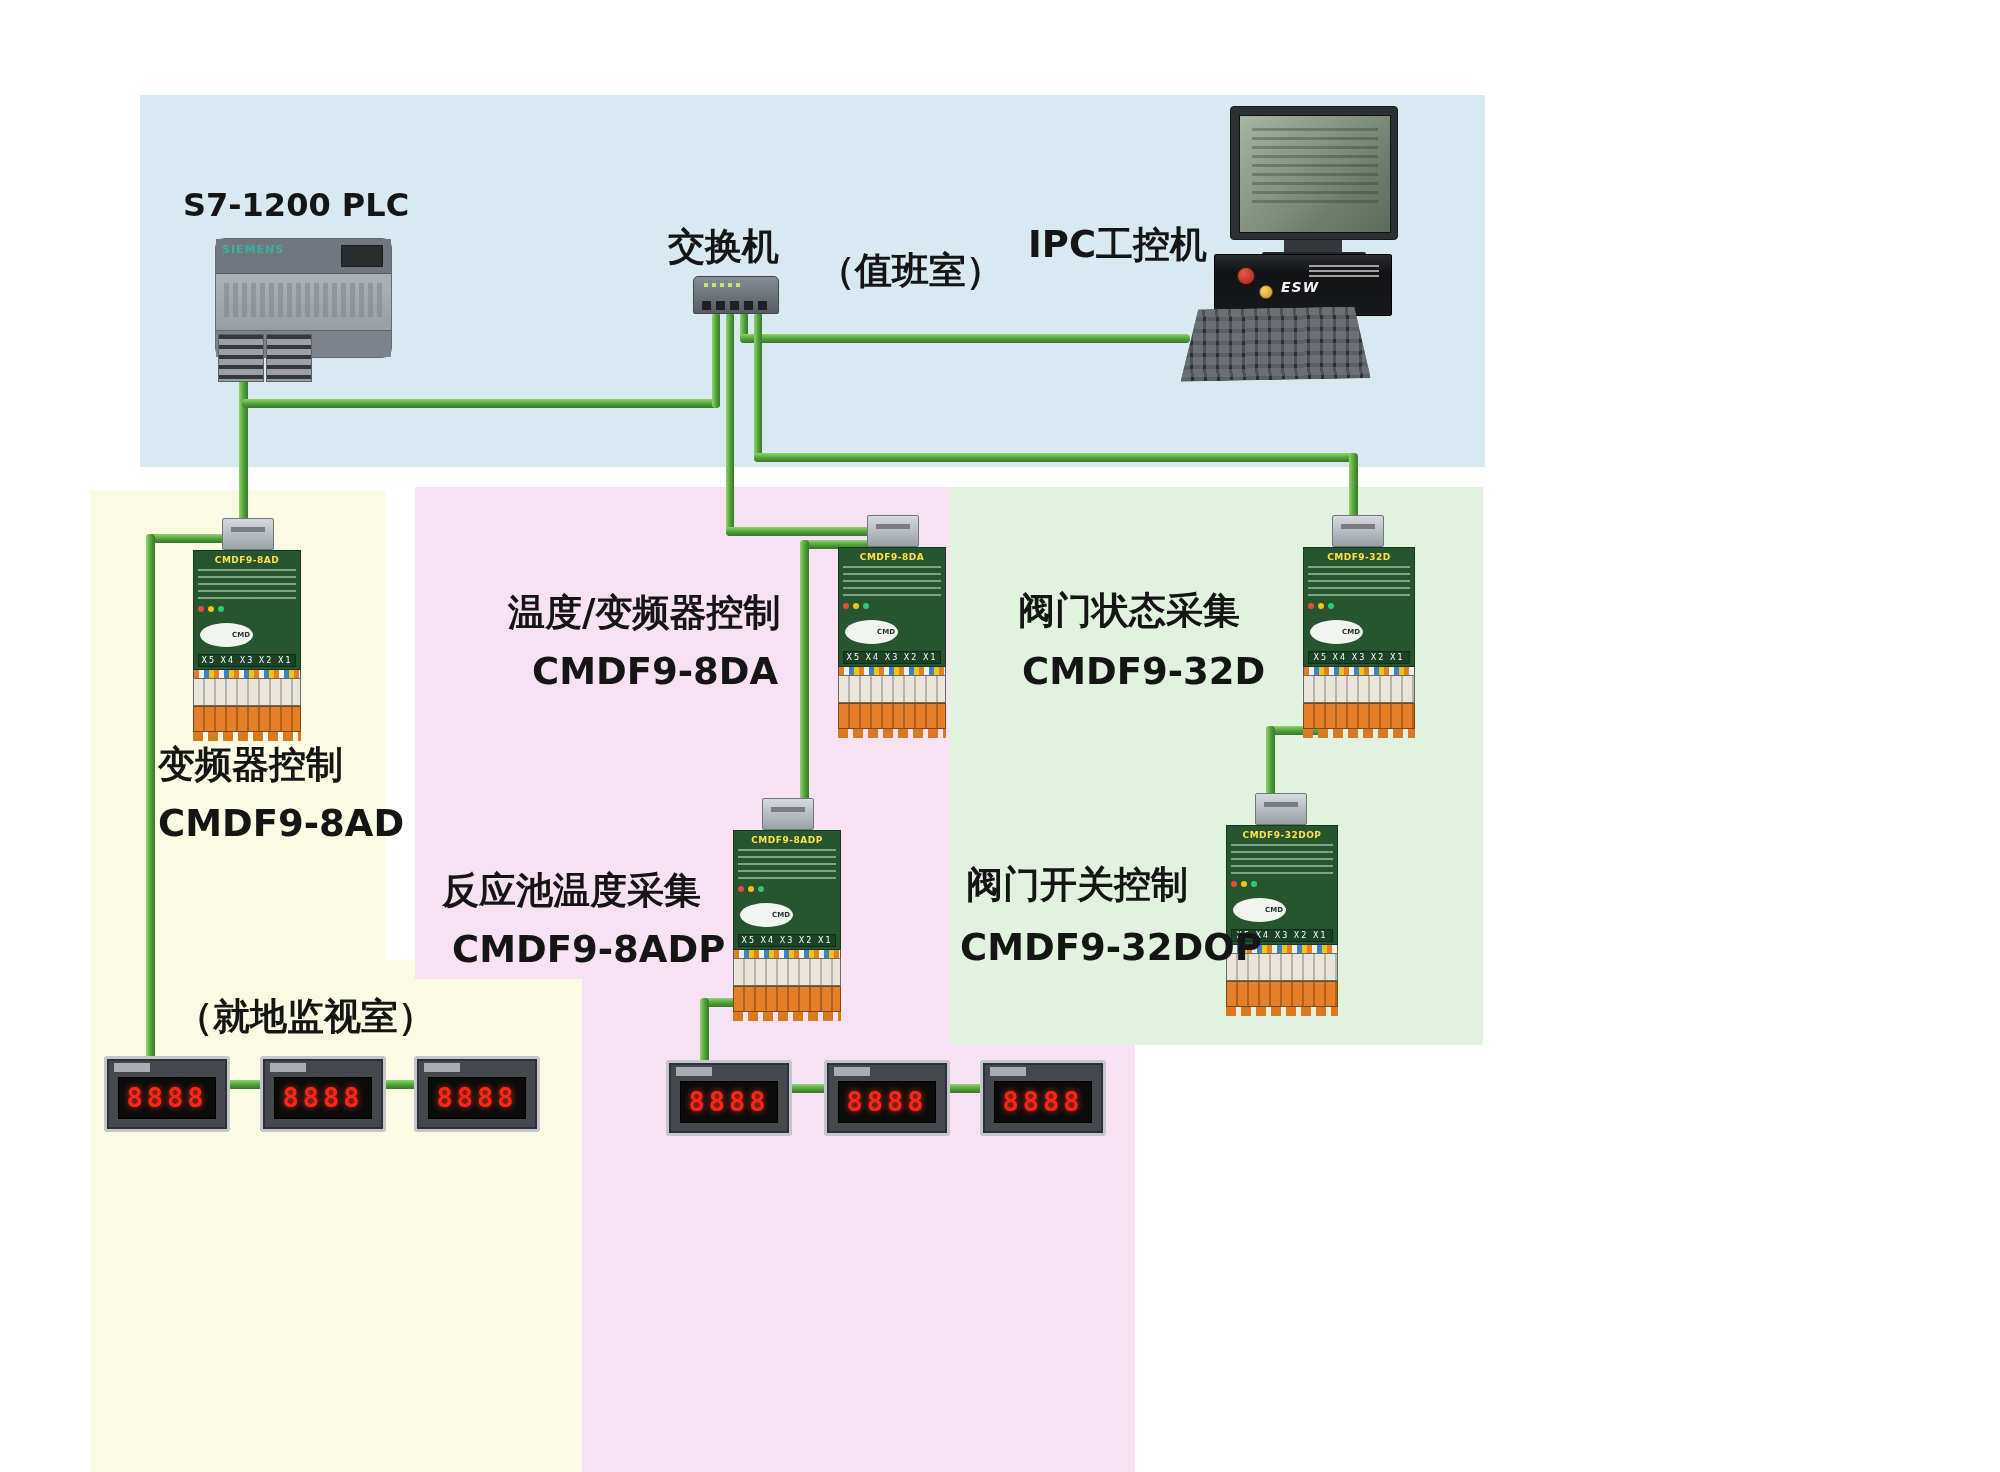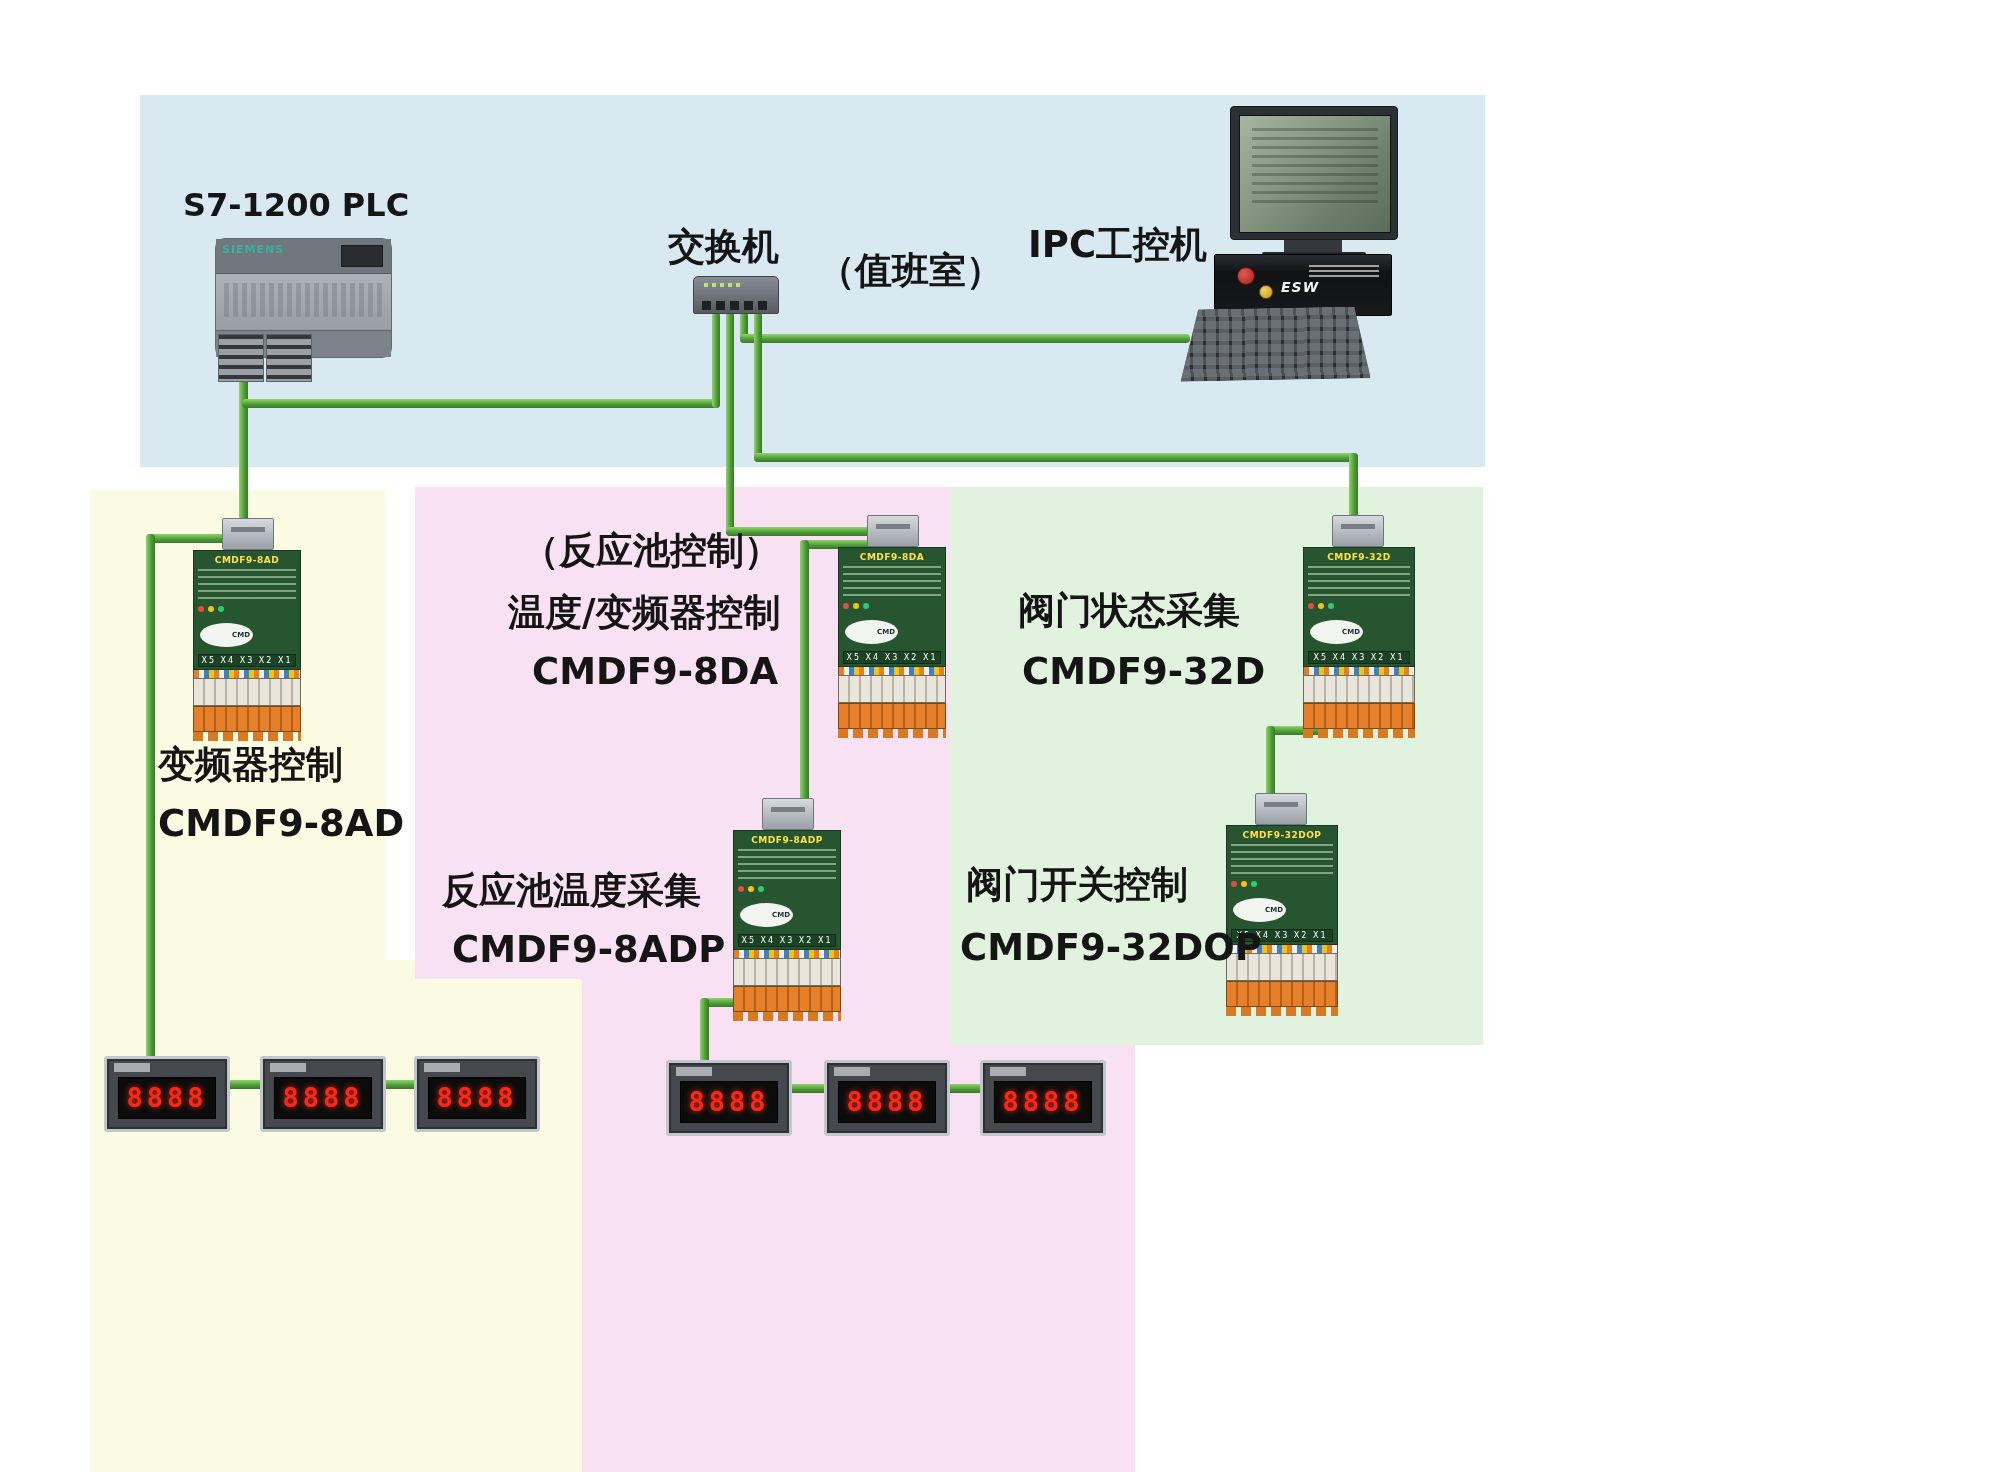--- a/index.html
+++ b/index.html
@@ -173,22 +173,22 @@
   <div class="chassis">
     <span class="chassis-btn-red"></span>
     <span class="chassis-btn-yellow"></span>
     <span class="chassis-text">ESW</span>
     <span class="chassis-lines"></span>
   </div>
   <div class="keyboard"></div>
 
   <div class="label label-md" style="left:158px;top:740px;">变频器控制</div>
   <div class="label label-md" style="left:158px;top:802px;">CMDF9-8AD</div>
-
-  <div class="label label-md" style="left:522px;top:526px;">（反应池控制）</div>
+  <div class="label label-md" style="left:176px;top:992px;">（就地监视室）</div>
+
   <div class="label label-md" style="left:508px;top:588px;">温度/变频器控制</div>
   <div class="label label-md" style="left:532px;top:650px;">CMDF9-8DA</div>
   <div class="label label-md" style="left:442px;top:866px;">反应池温度采集</div>
   <div class="label label-md" style="left:452px;top:928px;">CMDF9-8ADP</div>
 
   <div class="label label-md" style="left:1018px;top:586px;">阀门状态采集</div>
   <div class="label label-md" style="left:1022px;top:650px;">CMDF9-32D</div>
   <div class="label label-md" style="left:966px;top:860px;">阀门开关控制</div>
   <div class="label label-md" style="left:960px;top:926px;">CMDF9-32DOP</div>
 

